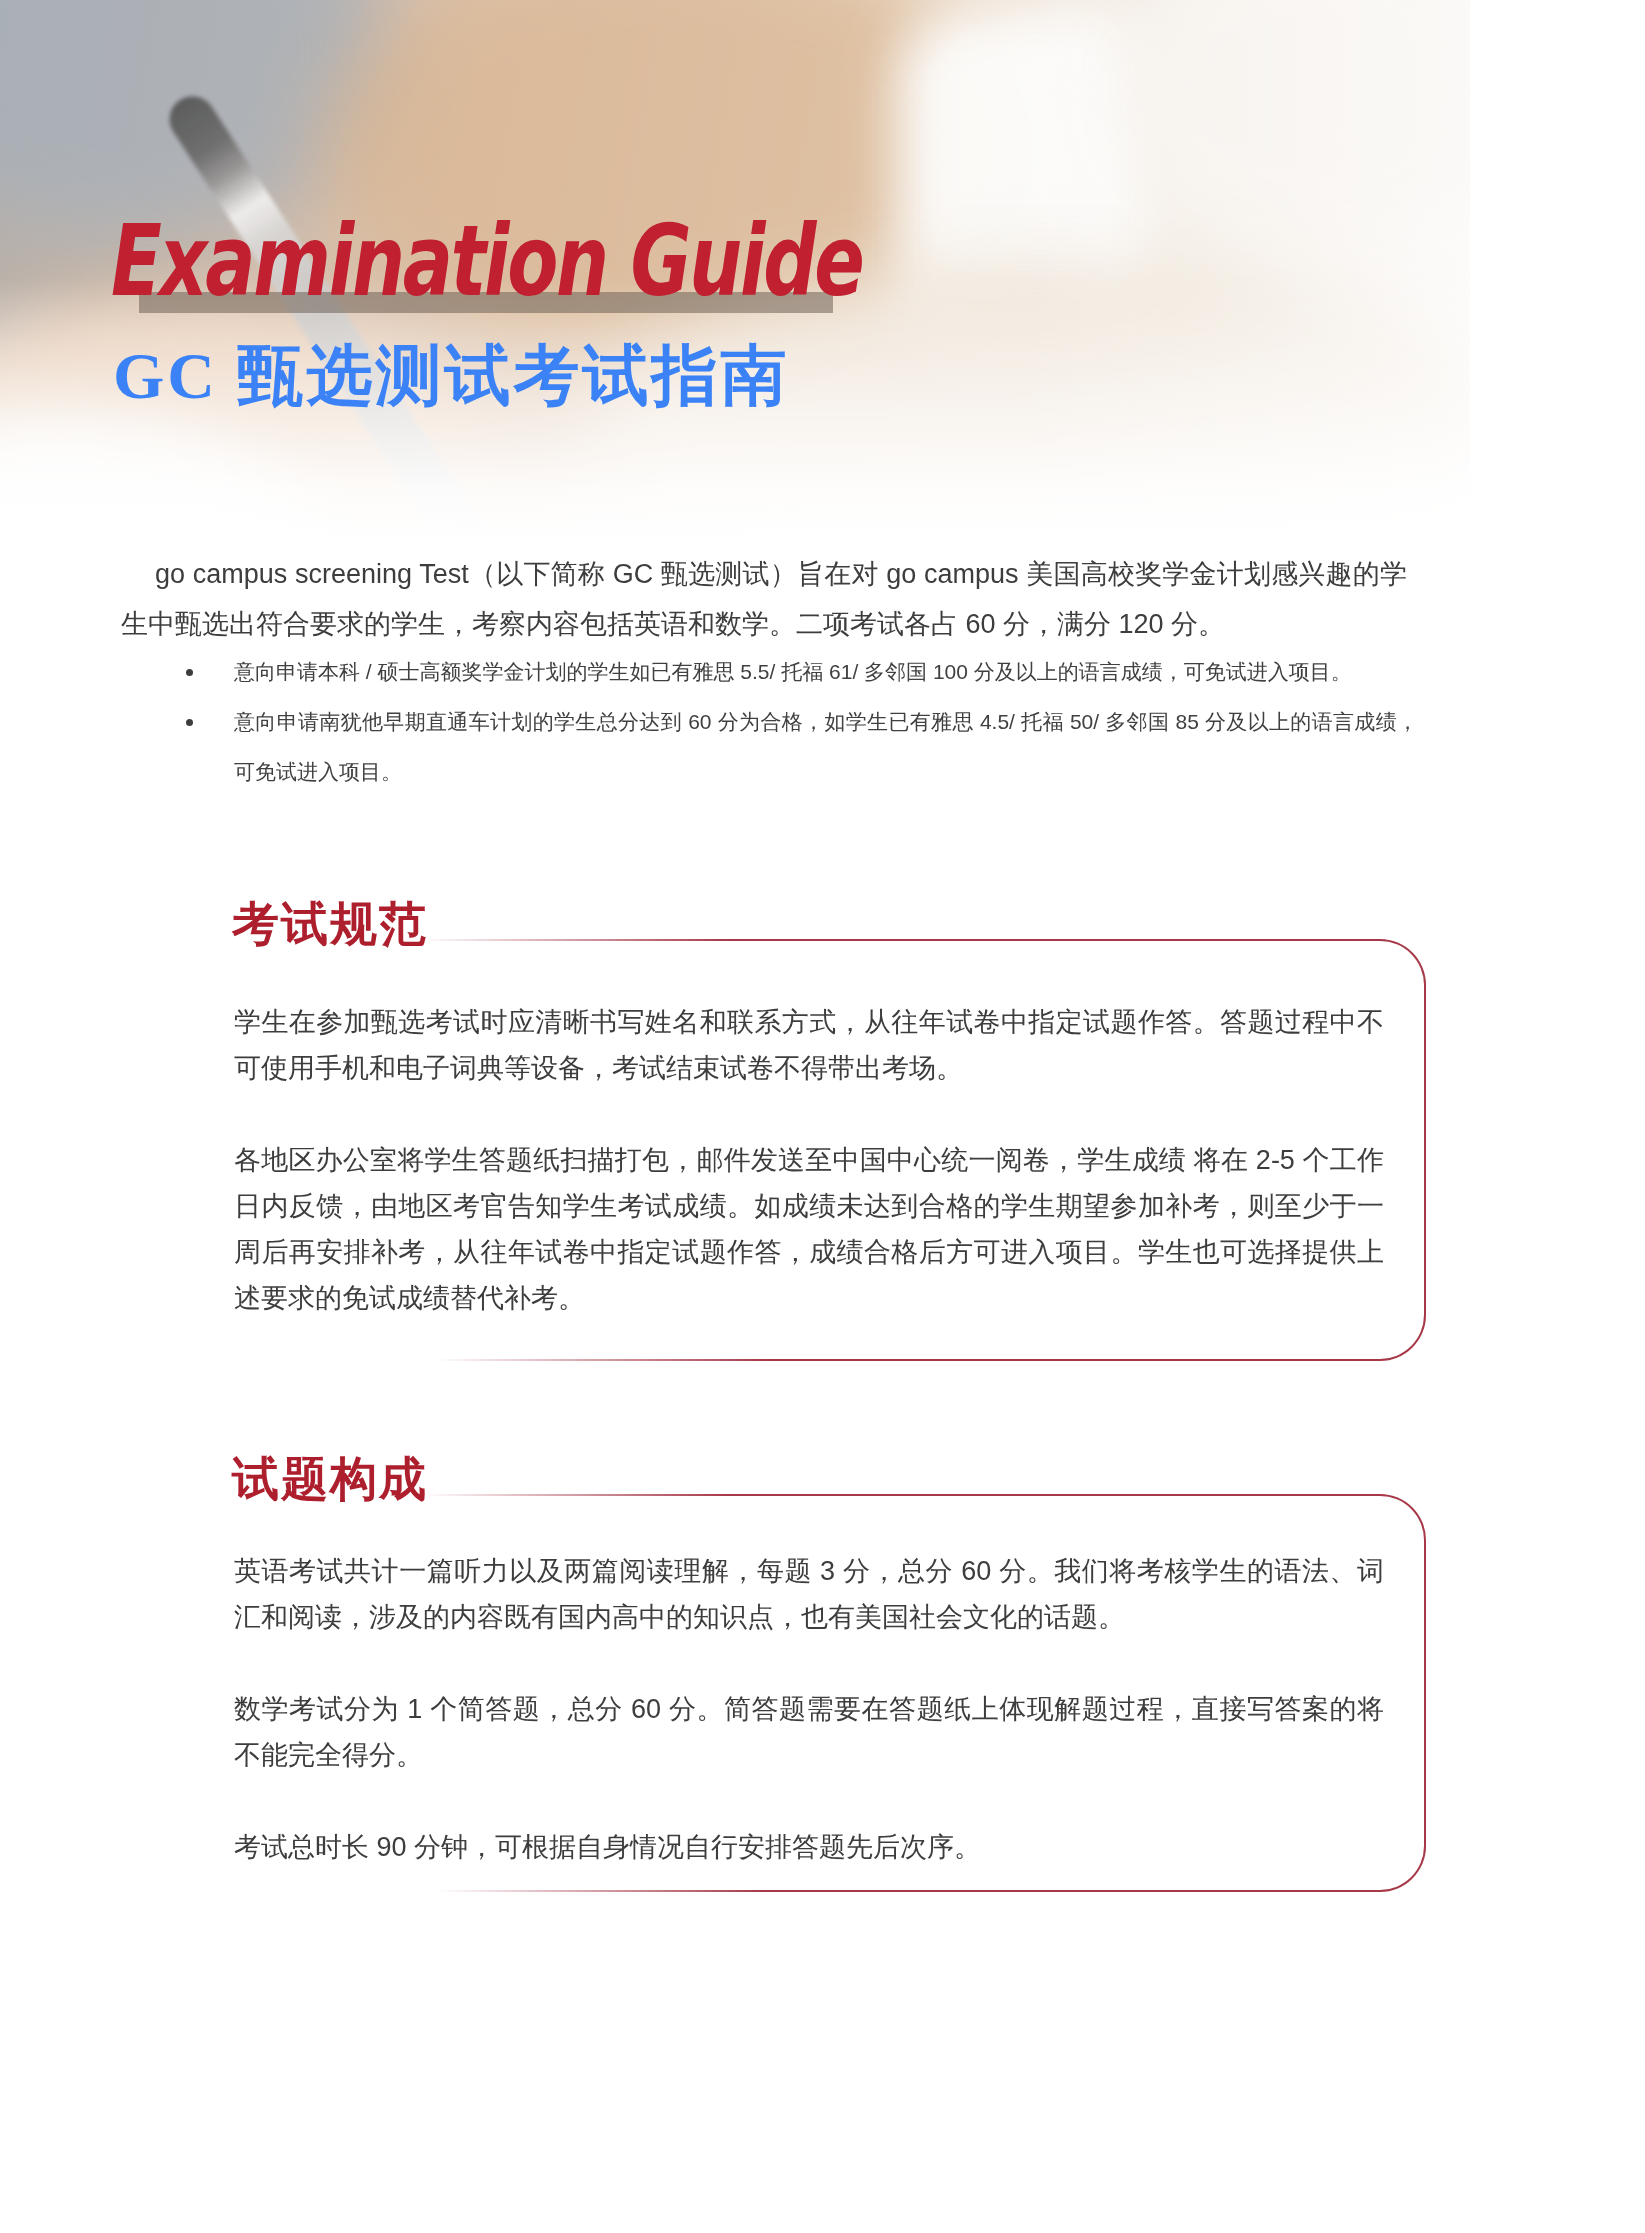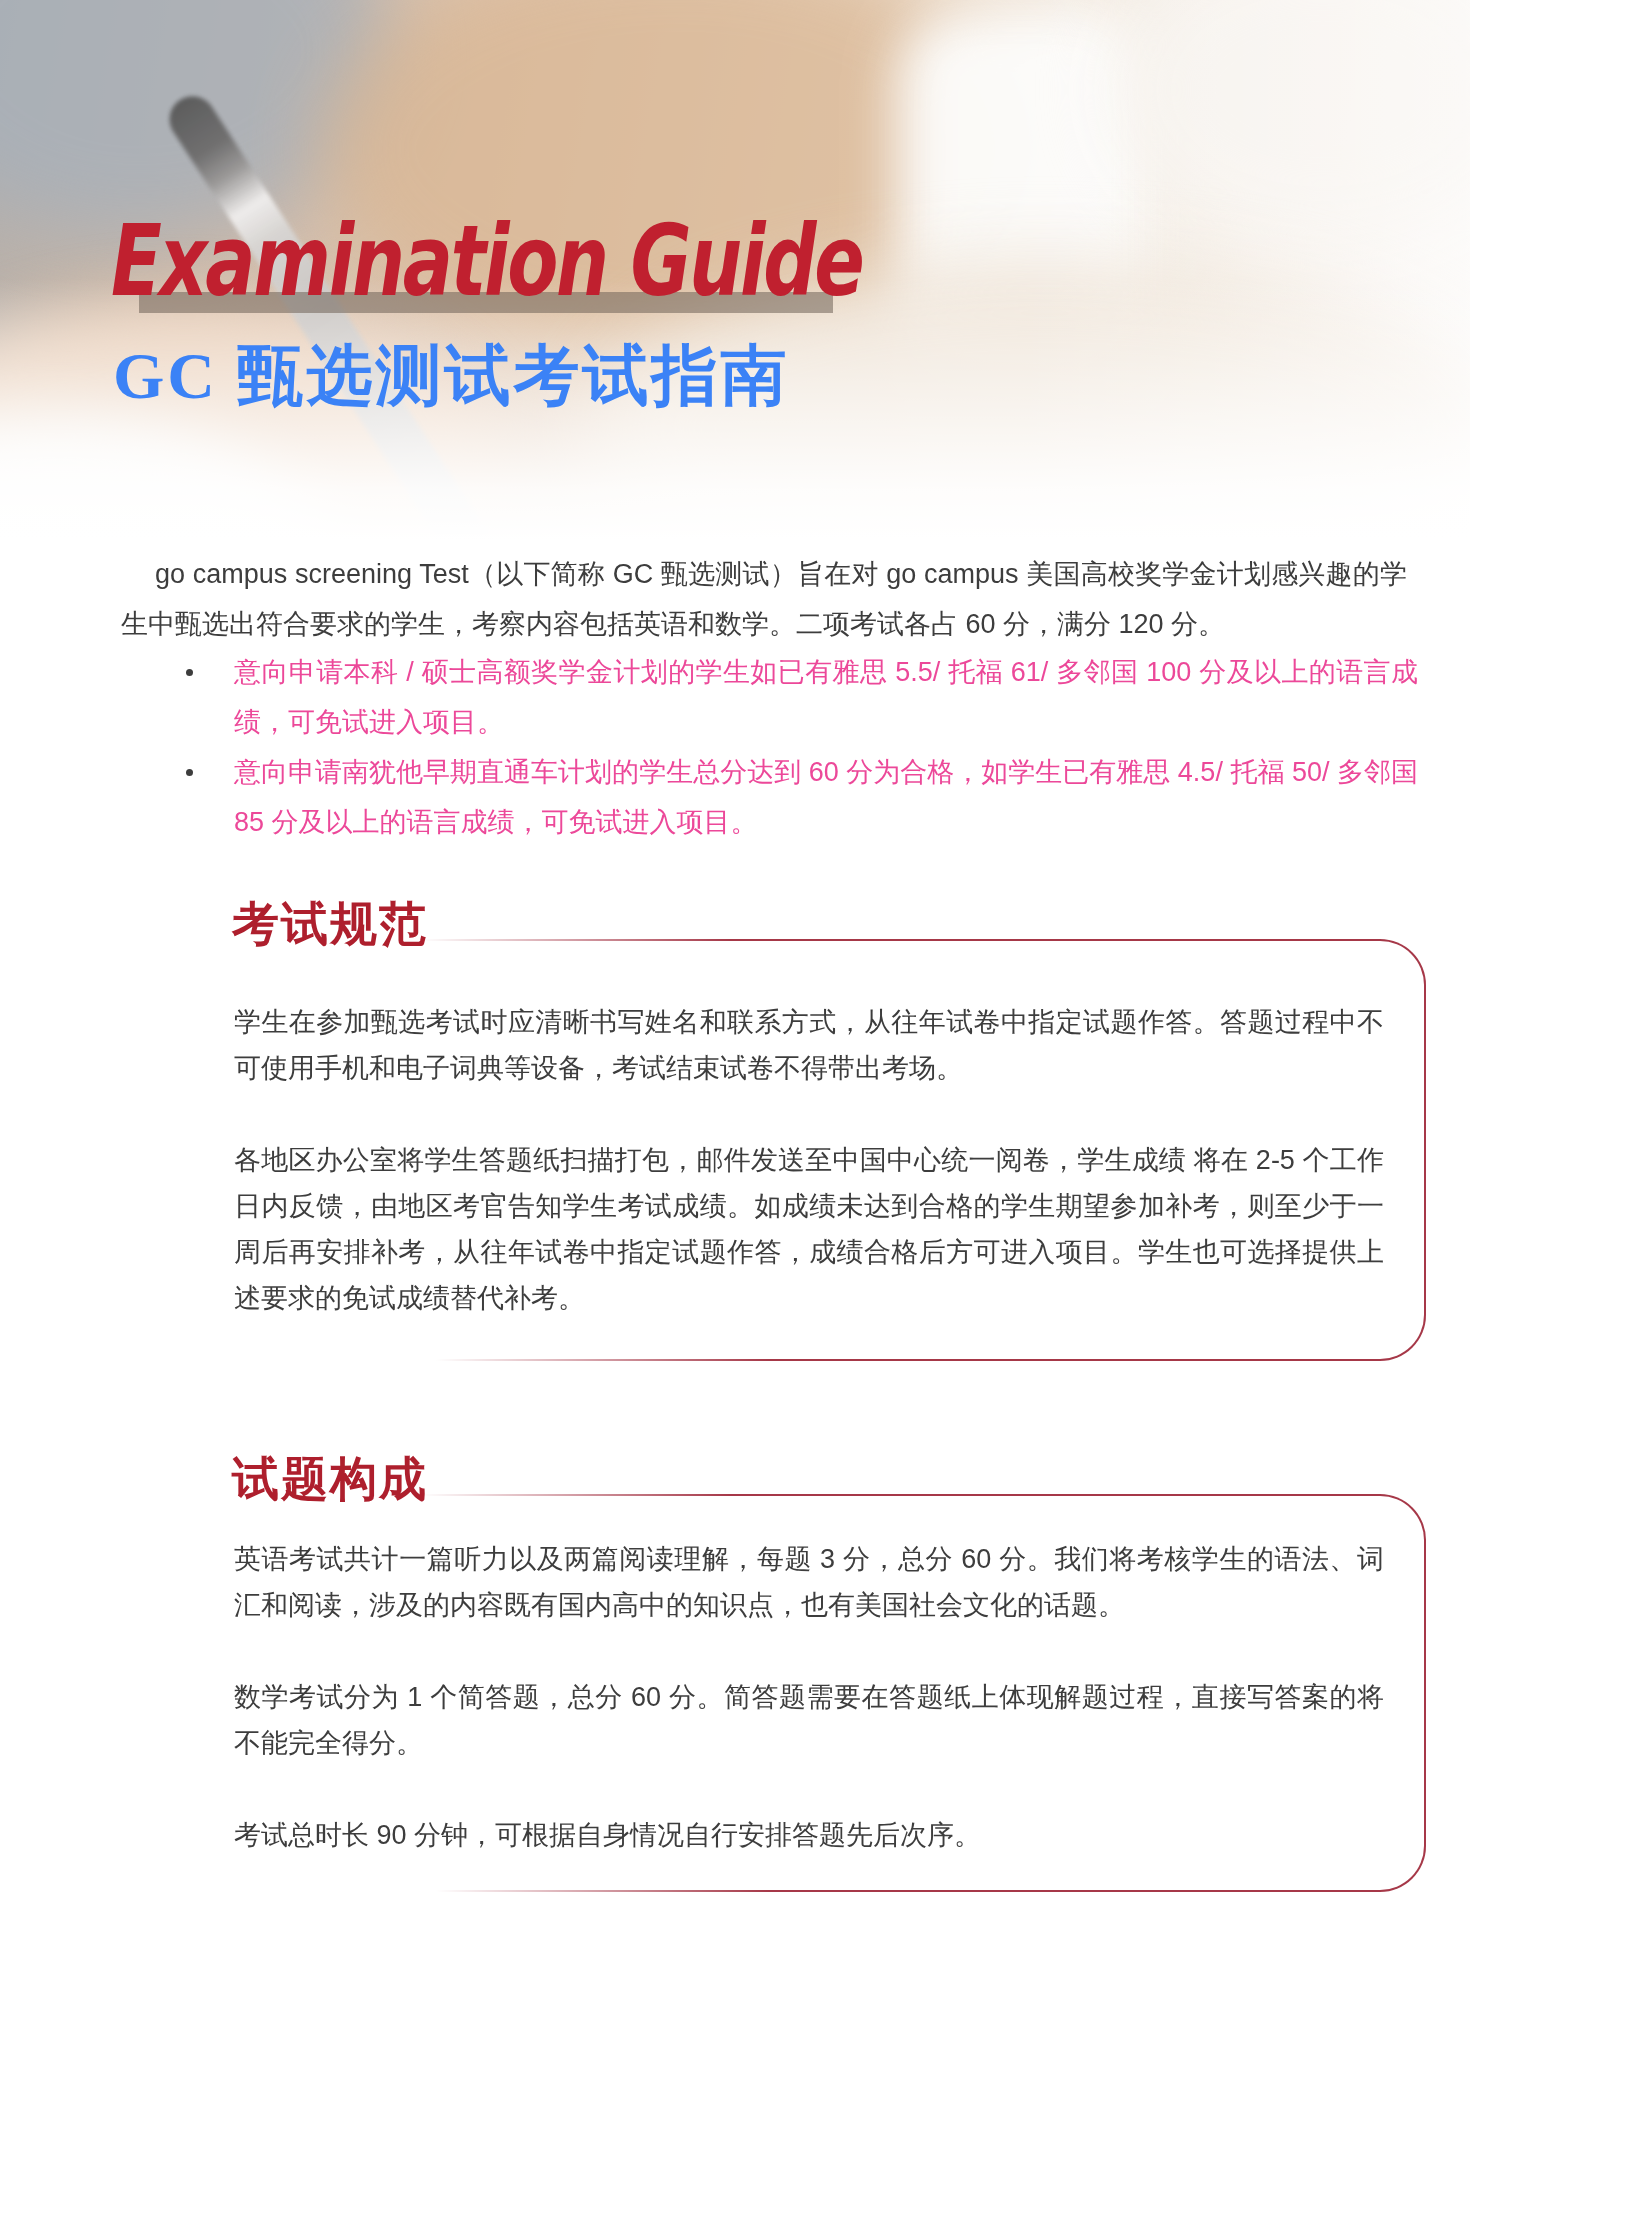--- a/index.html
+++ b/index.html
@@ -81,21 +81,21 @@
   .bullets { position:absolute; left:184px; top:647px; width:1234px; }
   .bullet { display:flex; }
   .bullet-dot {
     width:50px; flex:0 0 50px; position:relative;
   }
   .bullet-dot::after {
     content:""; position:absolute; left:2px; top:22px;
     width:7px; height:7px; border-radius:50%; background:#3d3d3d;
   }
   .bullet-text {
-    flex:1; font-size:27px; line-height:50px; text-align:justify; color:#ec4899;
+    flex:1; font-size:21px; line-height:50px; text-align:justify; color:#404040;
   }
 
   
   .section-title {
     position:absolute; left:232px;
     font-family:"Liberation Serif","DejaVu Serif",serif;
     font-weight:bold; font-size:47px; line-height:1.2;
     letter-spacing:2px; color:#ae1f2d; white-space:nowrap; z-index:3;
   }
   .rule-box {
@@ -114,21 +114,21 @@
     position:relative; z-index:2;
     padding:58px 40px 0 0;
     font-size:27px; line-height:46px; text-align:justify; color:#3d3d3d;
   }
   .box-content p + p { margin-top:46px; }
 
   .section1-title { top:896px; }
   .box1 { top:939px; height:422px; }
   .section2-title { top:1451px; }
   .box2 { top:1494px; height:398px; }
-  .box2 .box-content { padding-top:40px; }
+  .box2 .box-content { padding-top:52px; }
 </style>
 </head>
 <body>
 
 <div class="page">
 
   <div class="photo">
     <div class="photo-base"></div>
     <div class="blob blob-bluegray"></div>
     <div class="blob blob-warm"></div>

